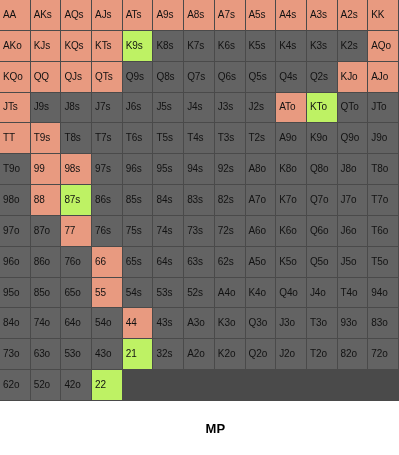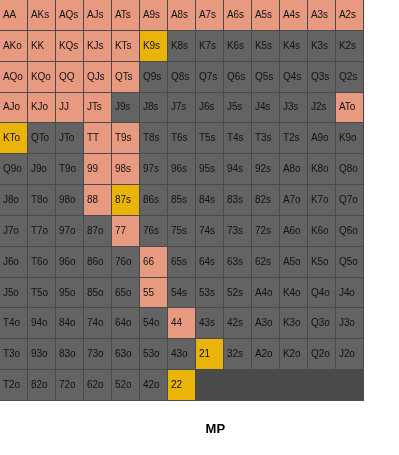--- a/index.html
+++ b/index.html
@@ -5,21 +5,21 @@
 <style>
   html,body{margin:0;padding:0;background:#ffffff;}
   body{
     width:399px;height:455px;
     font-family:"Liberation Sans", sans-serif;
     -webkit-font-smoothing:antialiased;
     overflow:hidden;
   }
   #range-grid{
     position:absolute;left:0;top:0;
-    width:364px;height:401px;
+    width:399px;height:401px;
     display:grid;
     grid-template-columns:repeat(13,1fr);
     grid-template-rows:repeat(13,1fr);
     background:#4a4a4a;
     box-sizing:border-box;
   }
   .cell{
     position:relative;
     box-sizing:border-box;
     border-right:1px solid #4a4a4a;
@@ -29,21 +29,21 @@
     justify-content:flex-start;
     padding-left:3px;
     font-size:10px;
     line-height:1;
     color:#111111;
     letter-spacing:-0.1px;
     overflow:hidden;
     white-space:nowrap;
   }
   .cell.c-raise{background:#E89A80;}
-  .cell.c-mix{background:#eab308;}
+  .cell.c-mix{background:#bef264;}
   .cell.c-fold{background:#636363;color:#121212;}
   #chart-footer{
     position:absolute;
     left:16px;top:401px;
     width:399px;height:54px;
     display:flex;
     align-items:center;
     justify-content:center;
     background:#ffffff;
   }
@@ -59,70 +59,68 @@
 
 <div id="range-grid">
     <div class="cell c-raise">AA</div>
     <div class="cell c-raise">AKs</div>
     <div class="cell c-raise">AQs</div>
     <div class="cell c-raise">AJs</div>
     <div class="cell c-raise">ATs</div>
     <div class="cell c-raise">A9s</div>
     <div class="cell c-raise">A8s</div>
     <div class="cell c-raise">A7s</div>
-    <div class="cell c-raise">A6s</div>
     <div class="cell c-raise">A5s</div>
     <div class="cell c-raise">A4s</div>
     <div class="cell c-raise">A3s</div>
     <div class="cell c-raise">A2s</div>
+    <div class="cell c-raise">KK</div>
     <div class="cell c-raise">AKo</div>
-    <div class="cell c-raise">KK</div>
+    <div class="cell c-raise">KJs</div>
     <div class="cell c-raise">KQs</div>
-    <div class="cell c-raise">KJs</div>
     <div class="cell c-raise">KTs</div>
     <div class="cell c-mix">K9s</div>
     <div class="cell c-fold">K8s</div>
     <div class="cell c-fold">K7s</div>
     <div class="cell c-fold">K6s</div>
     <div class="cell c-fold">K5s</div>
     <div class="cell c-fold">K4s</div>
     <div class="cell c-fold">K3s</div>
     <div class="cell c-fold">K2s</div>
     <div class="cell c-raise">AQo</div>
     <div class="cell c-raise">KQo</div>
     <div class="cell c-raise">QQ</div>
     <div class="cell c-raise">QJs</div>
     <div class="cell c-raise">QTs</div>
     <div class="cell c-fold">Q9s</div>
     <div class="cell c-fold">Q8s</div>
     <div class="cell c-fold">Q7s</div>
     <div class="cell c-fold">Q6s</div>
     <div class="cell c-fold">Q5s</div>
     <div class="cell c-fold">Q4s</div>
-    <div class="cell c-fold">Q3s</div>
     <div class="cell c-fold">Q2s</div>
+    <div class="cell c-raise">KJo</div>
     <div class="cell c-raise">AJo</div>
-    <div class="cell c-raise">KJo</div>
-    <div class="cell c-raise">JJ</div>
     <div class="cell c-raise">JTs</div>
     <div class="cell c-fold">J9s</div>
     <div class="cell c-fold">J8s</div>
     <div class="cell c-fold">J7s</div>
     <div class="cell c-fold">J6s</div>
     <div class="cell c-fold">J5s</div>
     <div class="cell c-fold">J4s</div>
     <div class="cell c-fold">J3s</div>
     <div class="cell c-fold">J2s</div>
     <div class="cell c-raise">ATo</div>
     <div class="cell c-mix">KTo</div>
     <div class="cell c-fold">QTo</div>
     <div class="cell c-fold">JTo</div>
     <div class="cell c-raise">TT</div>
     <div class="cell c-raise">T9s</div>
     <div class="cell c-fold">T8s</div>
+    <div class="cell c-fold">T7s</div>
     <div class="cell c-fold">T6s</div>
     <div class="cell c-fold">T5s</div>
     <div class="cell c-fold">T4s</div>
     <div class="cell c-fold">T3s</div>
     <div class="cell c-fold">T2s</div>
     <div class="cell c-fold">A9o</div>
     <div class="cell c-fold">K9o</div>
     <div class="cell c-fold">Q9o</div>
     <div class="cell c-fold">J9o</div>
     <div class="cell c-fold">T9o</div>
@@ -189,21 +187,20 @@
     <div class="cell c-fold">Q4o</div>
     <div class="cell c-fold">J4o</div>
     <div class="cell c-fold">T4o</div>
     <div class="cell c-fold">94o</div>
     <div class="cell c-fold">84o</div>
     <div class="cell c-fold">74o</div>
     <div class="cell c-fold">64o</div>
     <div class="cell c-fold">54o</div>
     <div class="cell c-raise">44</div>
     <div class="cell c-fold">43s</div>
-    <div class="cell c-fold">42s</div>
     <div class="cell c-fold">A3o</div>
     <div class="cell c-fold">K3o</div>
     <div class="cell c-fold">Q3o</div>
     <div class="cell c-fold">J3o</div>
     <div class="cell c-fold">T3o</div>
     <div class="cell c-fold">93o</div>
     <div class="cell c-fold">83o</div>
     <div class="cell c-fold">73o</div>
     <div class="cell c-fold">63o</div>
     <div class="cell c-fold">53o</div>

